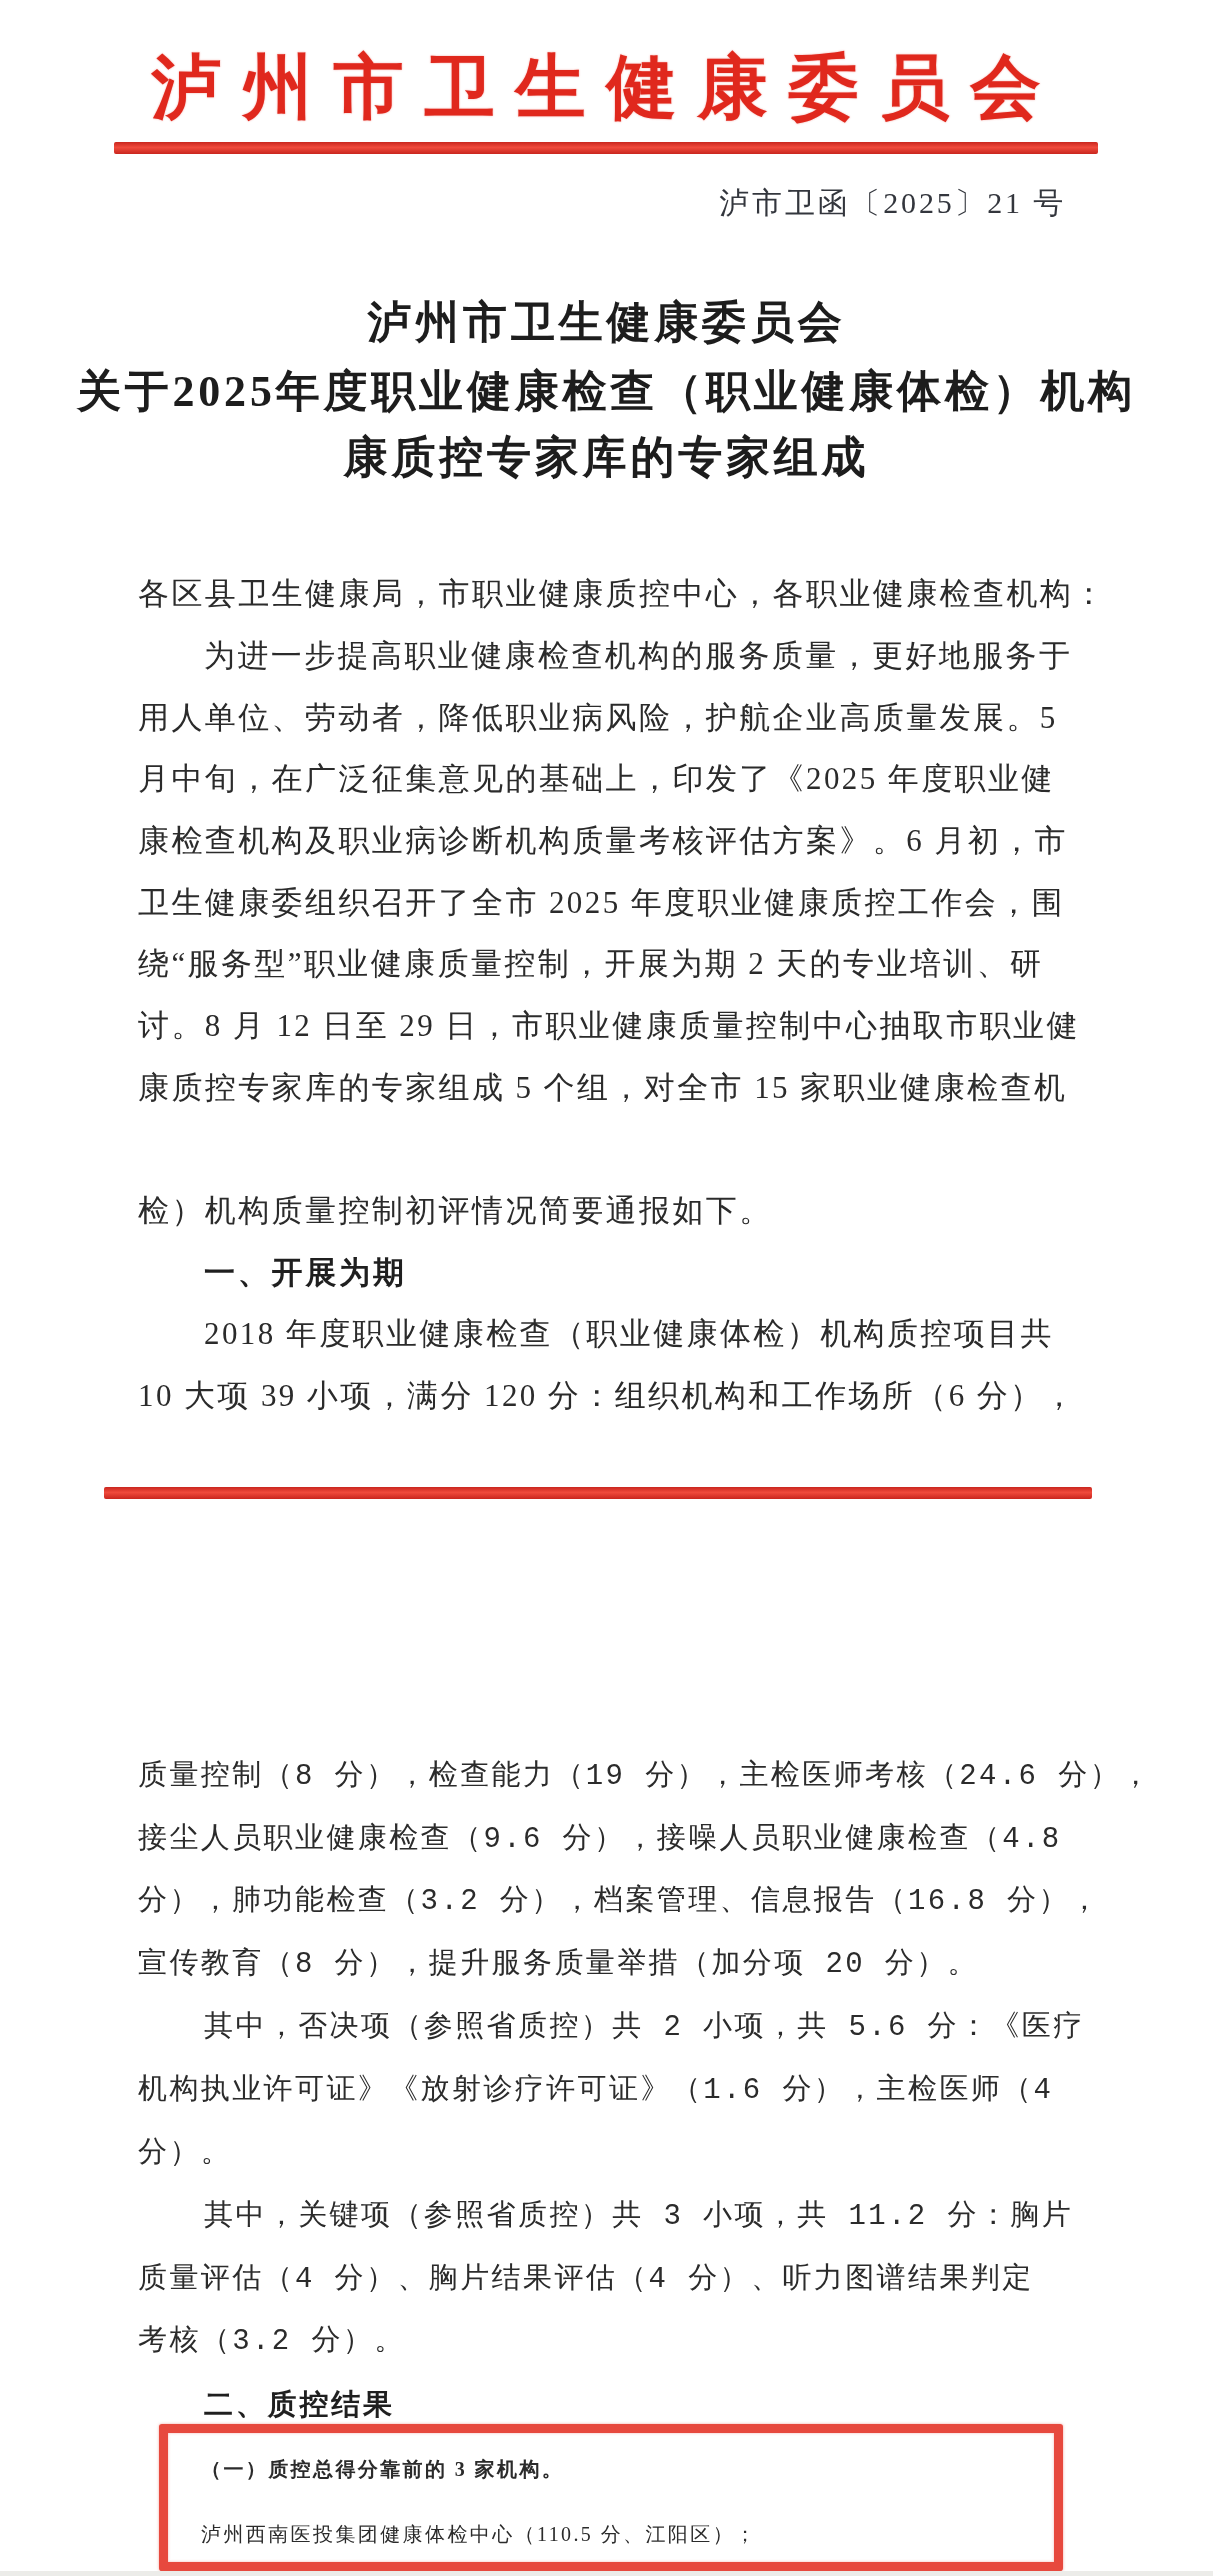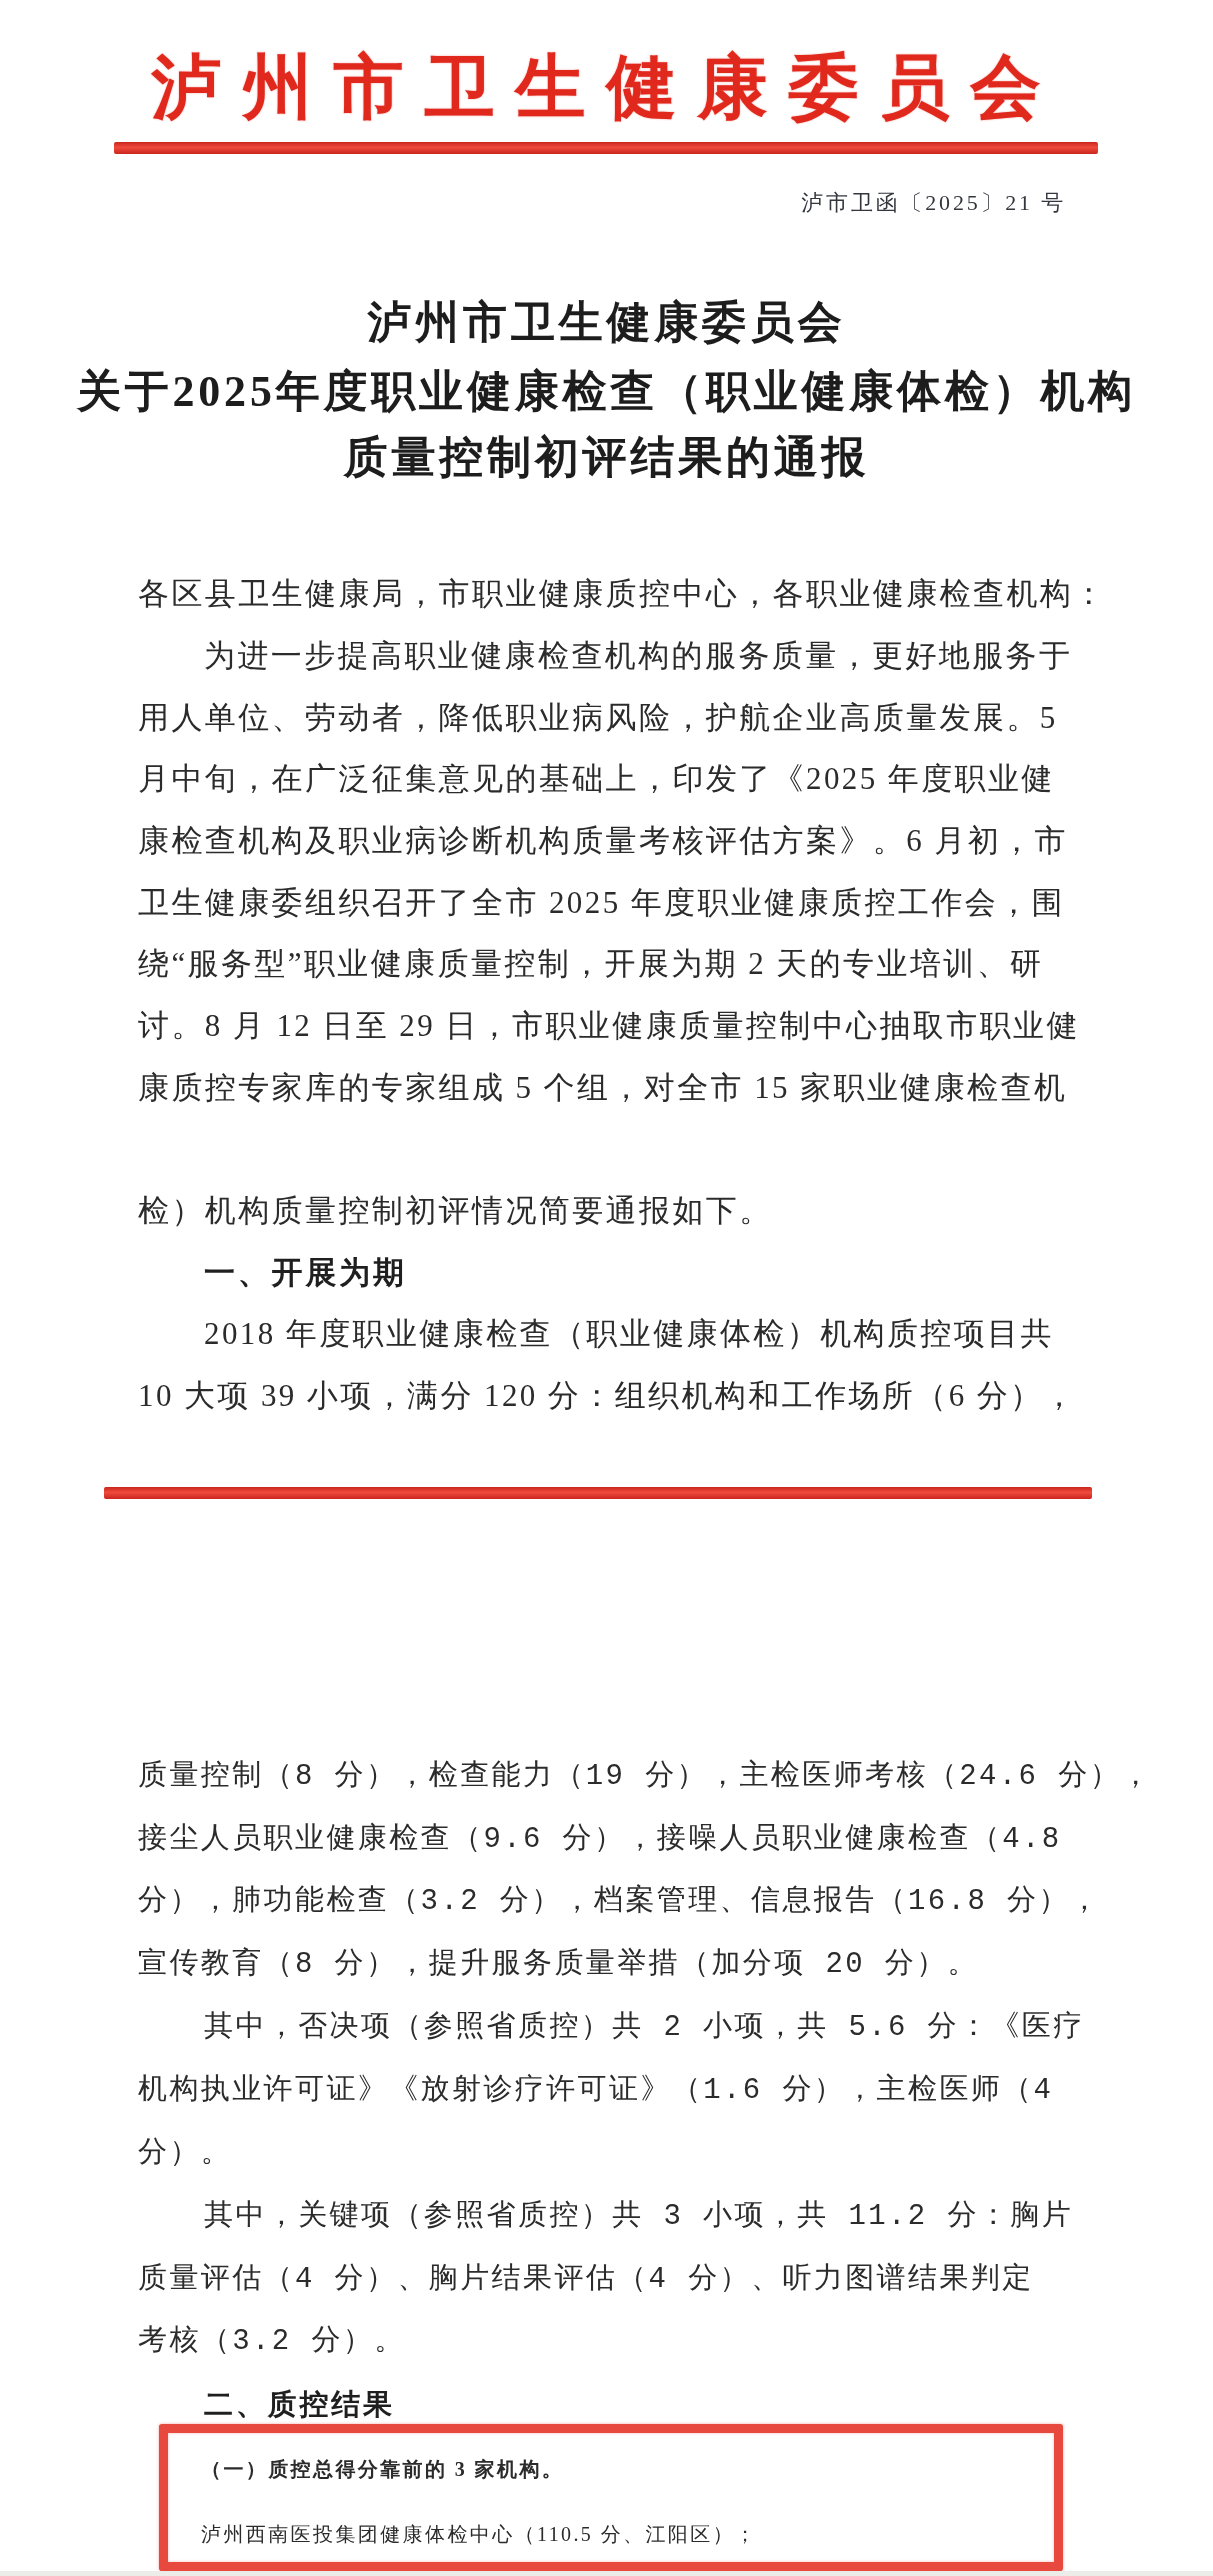--- a/index.html
+++ b/index.html
@@ -23,21 +23,21 @@
   }
   .rule{
     position:absolute;height:12.3px;
     background:linear-gradient(180deg,#c9261e 0%,#f04a3c 45%,#c9261e 100%);
     border-radius:1.9px;
   }
   .rule-top{top:142px;left:114px;width:984px;}
   .rule-mid{top:1487px;left:104px;width:988px;}
   .doc-number{
     position:absolute;top:184px;right:147px;
-    font-size:22px;line-height:38px;
+    font-size:30px;line-height:38px;
     letter-spacing:2.8px;color:#33363d;white-space:nowrap;
   }
   .title-line{
     position:absolute;left:0;width:1213px;
     text-align:center;
     font-size:44px;line-height:66px;font-weight:700;
     letter-spacing:3.8px;color:#1d1d1d;white-space:nowrap;
   }
   .bl{
     position:absolute;left:138px;width:925px;
@@ -75,21 +75,21 @@
 
 <div class="page">
 
   <div class="agency">泸州市卫生健康委员会</div>
   <div class="rule rule-top"></div>
 
   <div class="doc-number">泸市卫函〔2025〕21 号</div>
 
   <div class="title-line" style="top:290px">泸州市卫生健康委员会</div>
   <div class="title-line" style="top:359px">关于2025年度职业健康检查（职业健康体检）机构</div>
-  <div class="title-line" style="top:425px">质量控制初评结果的通报</div>
+  <div class="title-line" style="top:425px">康质控专家库的专家组成</div>
 
   <div class="bl" style="top:563px">各区县卫生健康局，市职业健康质控中心，各职业健康检查机构：</div>
   <div class="bl ind" style="top:625px">为进一步提高职业健康检查机构的服务质量，更好地服务于</div>
   <div class="bl" style="top:687px">用人单位、劳动者，降低职业病风险，护航企业高质量发展。5</div>
   <div class="bl" style="top:748px">月中旬，在广泛征集意见的基础上，印发了《2025 年度职业健</div>
   <div class="bl" style="top:810px">康检查机构及职业病诊断机构质量考核评估方案》。6 月初，市</div>
   <div class="bl" style="top:872px">卫生健康委组织召开了全市 2025 年度职业健康质控工作会，围</div>
   <div class="bl" style="top:933px">绕“服务型”职业健康质量控制，开展为期 2 天的专业培训、研</div>
   <div class="bl" style="top:995px">讨。8 月 12 日至 29 日，市职业健康质量控制中心抽取市职业健</div>
   <div class="bl" style="top:1057px">康质控专家库的专家组成 5 个组，对全市 15 家职业健康检查机</div>

